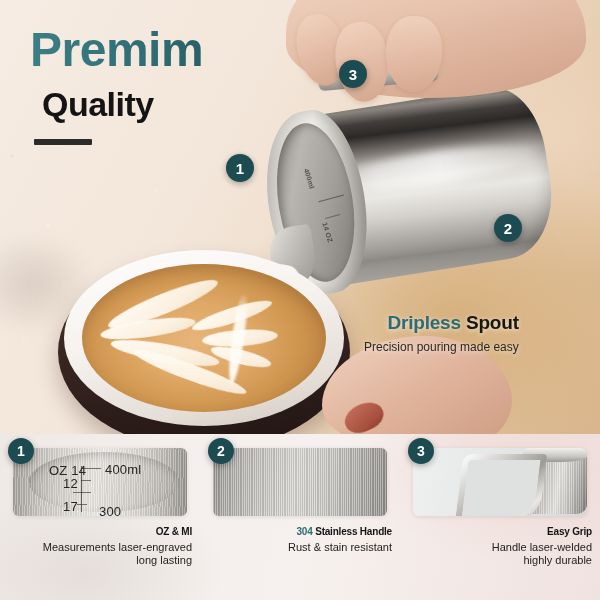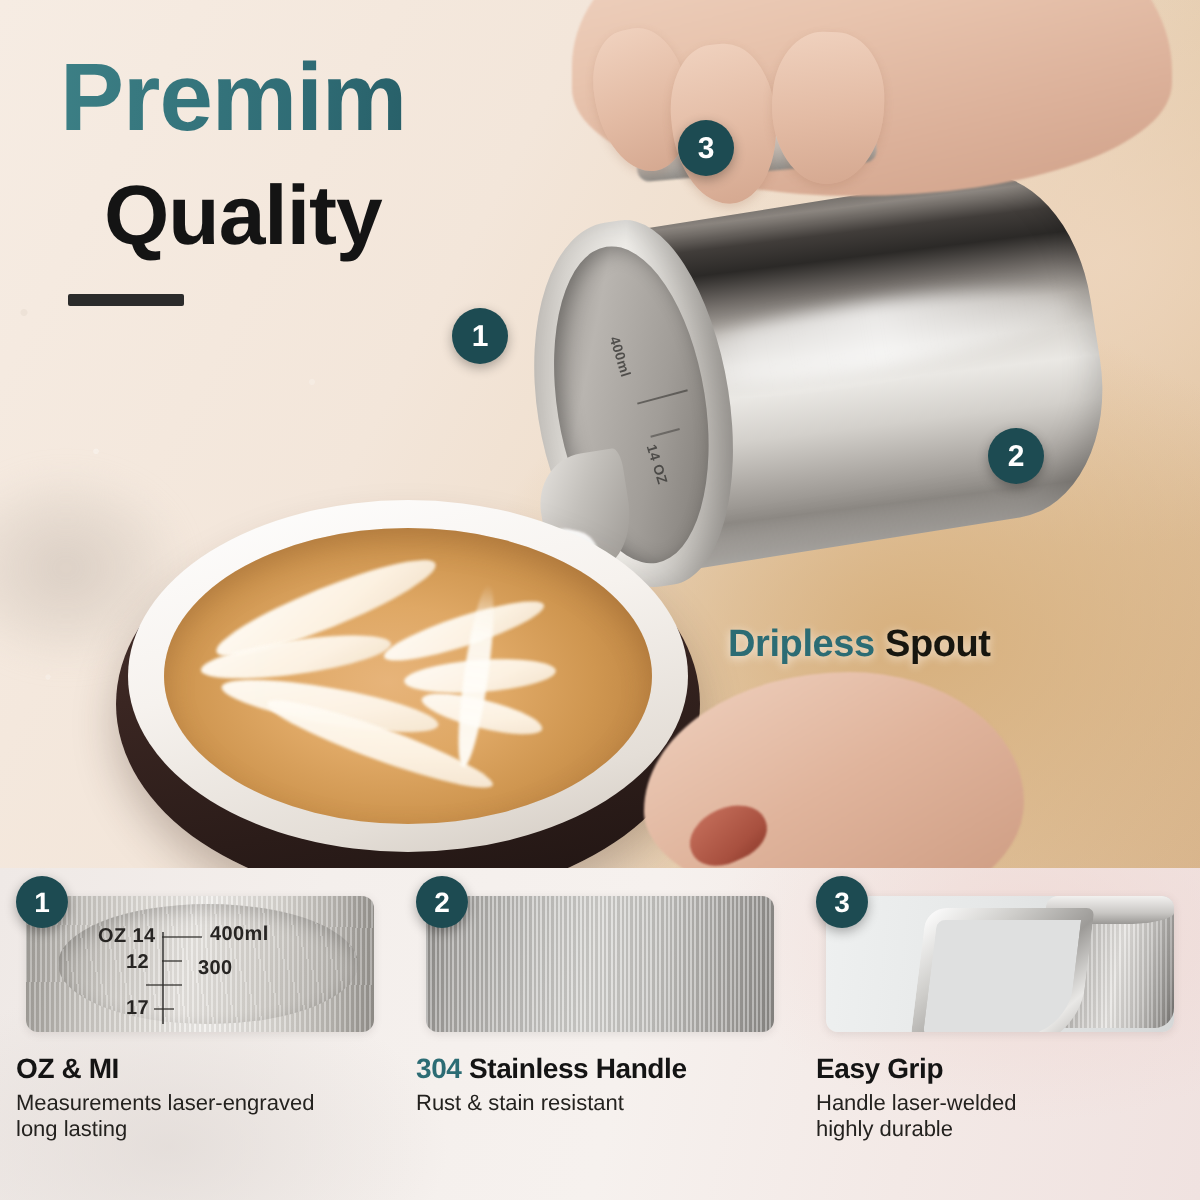--- a/index.html
+++ b/index.html
@@ -68,25 +68,25 @@
     letter-spacing: -.5px;
     line-height: 1;
     margin: 0;
     background: linear-gradient(95deg, #3c7f85 0%, #2f6c75 38%, #1e4f58 78%, #163f48 100%);
     -webkit-background-clip: text;
     background-clip: text;
     color: transparent;
     -webkit-text-fill-color: transparent;
   }
   .headline .line2 {
-    font-size: 42px;
+    font-size: 34px;
     font-weight: 700;
     letter-spacing: -.5px;
     line-height: 1;
-    margin: 13px 0 0 22px;
+    margin: 13px 0 0 12px;
     color: #141414;
   }
   .rule {
     margin: 18px 0 0 4px;
     width: 58px;
     height: 6px;
     border-radius: 1px;
     background: #2b2b2b;
   }
 
@@ -389,30 +389,30 @@
     width: 1px; height: 46px;
     background: rgba(45,43,41,.72);
   }
   .scale-grid .hline { position: absolute; height: 1px; background: rgba(45,43,41,.62); }
   .scale-grid .hl-a { left: 68px; top: 20px; width: 20px; }
   .scale-grid .hl-b { left: 68px; top: 32px; width: 10px; }
   .scale-grid .hl-c { left: 60px; top: 44px; width: 18px; }
   .scale-grid .hl-d { left: 64px; top: 56px; width: 10px; }
   .scale-grid .lbl {
     position: absolute;
-    font-size: 10px;
-    font-weight: 700;
+    font-size: 13px;
+    font-weight: 400;
     color: #272523;
     letter-spacing: .2px;
     white-space: nowrap;
   }
   .lbl-oz14 { left: 36px; top: 15px; }
   .lbl-400  { left: 92px; top: 14px; }
   .lbl-12   { left: 50px; top: 28px; text-align: center; }
-  .lbl-300  { left: 86px; top: 31px; }
+  .lbl-300  { left: 86px; top: 56px; }
   .lbl-10   { left: 50px; top: 51px; }
 
   
   .thumb-steel {
     width: 100%; height: 100%;
     background: linear-gradient(96deg, #8d8b88 0%, #a9a7a4 10%, #c3c2bf 28%, #d6d5d2 48%, #c6c5c2 66%, #a5a3a0 86%, #878582 100%);
     position: relative;
   }
   .thumb-steel::after {
     content:"";
@@ -460,31 +460,31 @@
 
   .card-badge {
     position: absolute;
     left: 8px; top: 4px;
     width: 26px; height: 26px;
     font-size: 14px;
     z-index: 5;
   }
   .card-title {
     margin: 10px 0 0 0;
-    text-align: left;
-    font-size: 14px;
+    text-align: right;
+    font-size: 10px;
     font-weight: 700;
     letter-spacing: -.2px;
     color: #141414;
     white-space: nowrap;
   }
   .card-title .accent { color: #2c6c74; }
   .card-sub {
     margin: 4px 0 0 0;
-    text-align: left;
+    text-align: right;
     font-size: 11px;
     line-height: 1.18;
     color: #24221f;
   }
 </style>
 </head>
 <body>
 
 <div class="infographic">
 
@@ -543,20 +543,21 @@
     </div>
     <div class="badge badge-hero b3">
       <span>3</span>
     </div>
 
     <div class="spout-caption">
       <p class="t">
         <span class="accent">Dripless</span>
         <span class="dark">Spout</span>
       </p>
+      <p class="s">Precision pouring made easy</p>
     </div>
   </div>
 
   <div class="features">
     <div class="features-wash"></div>
     <div class="cards">
 
       <div class="card">
         <div class="badge card-badge">
           <span>1</span>

